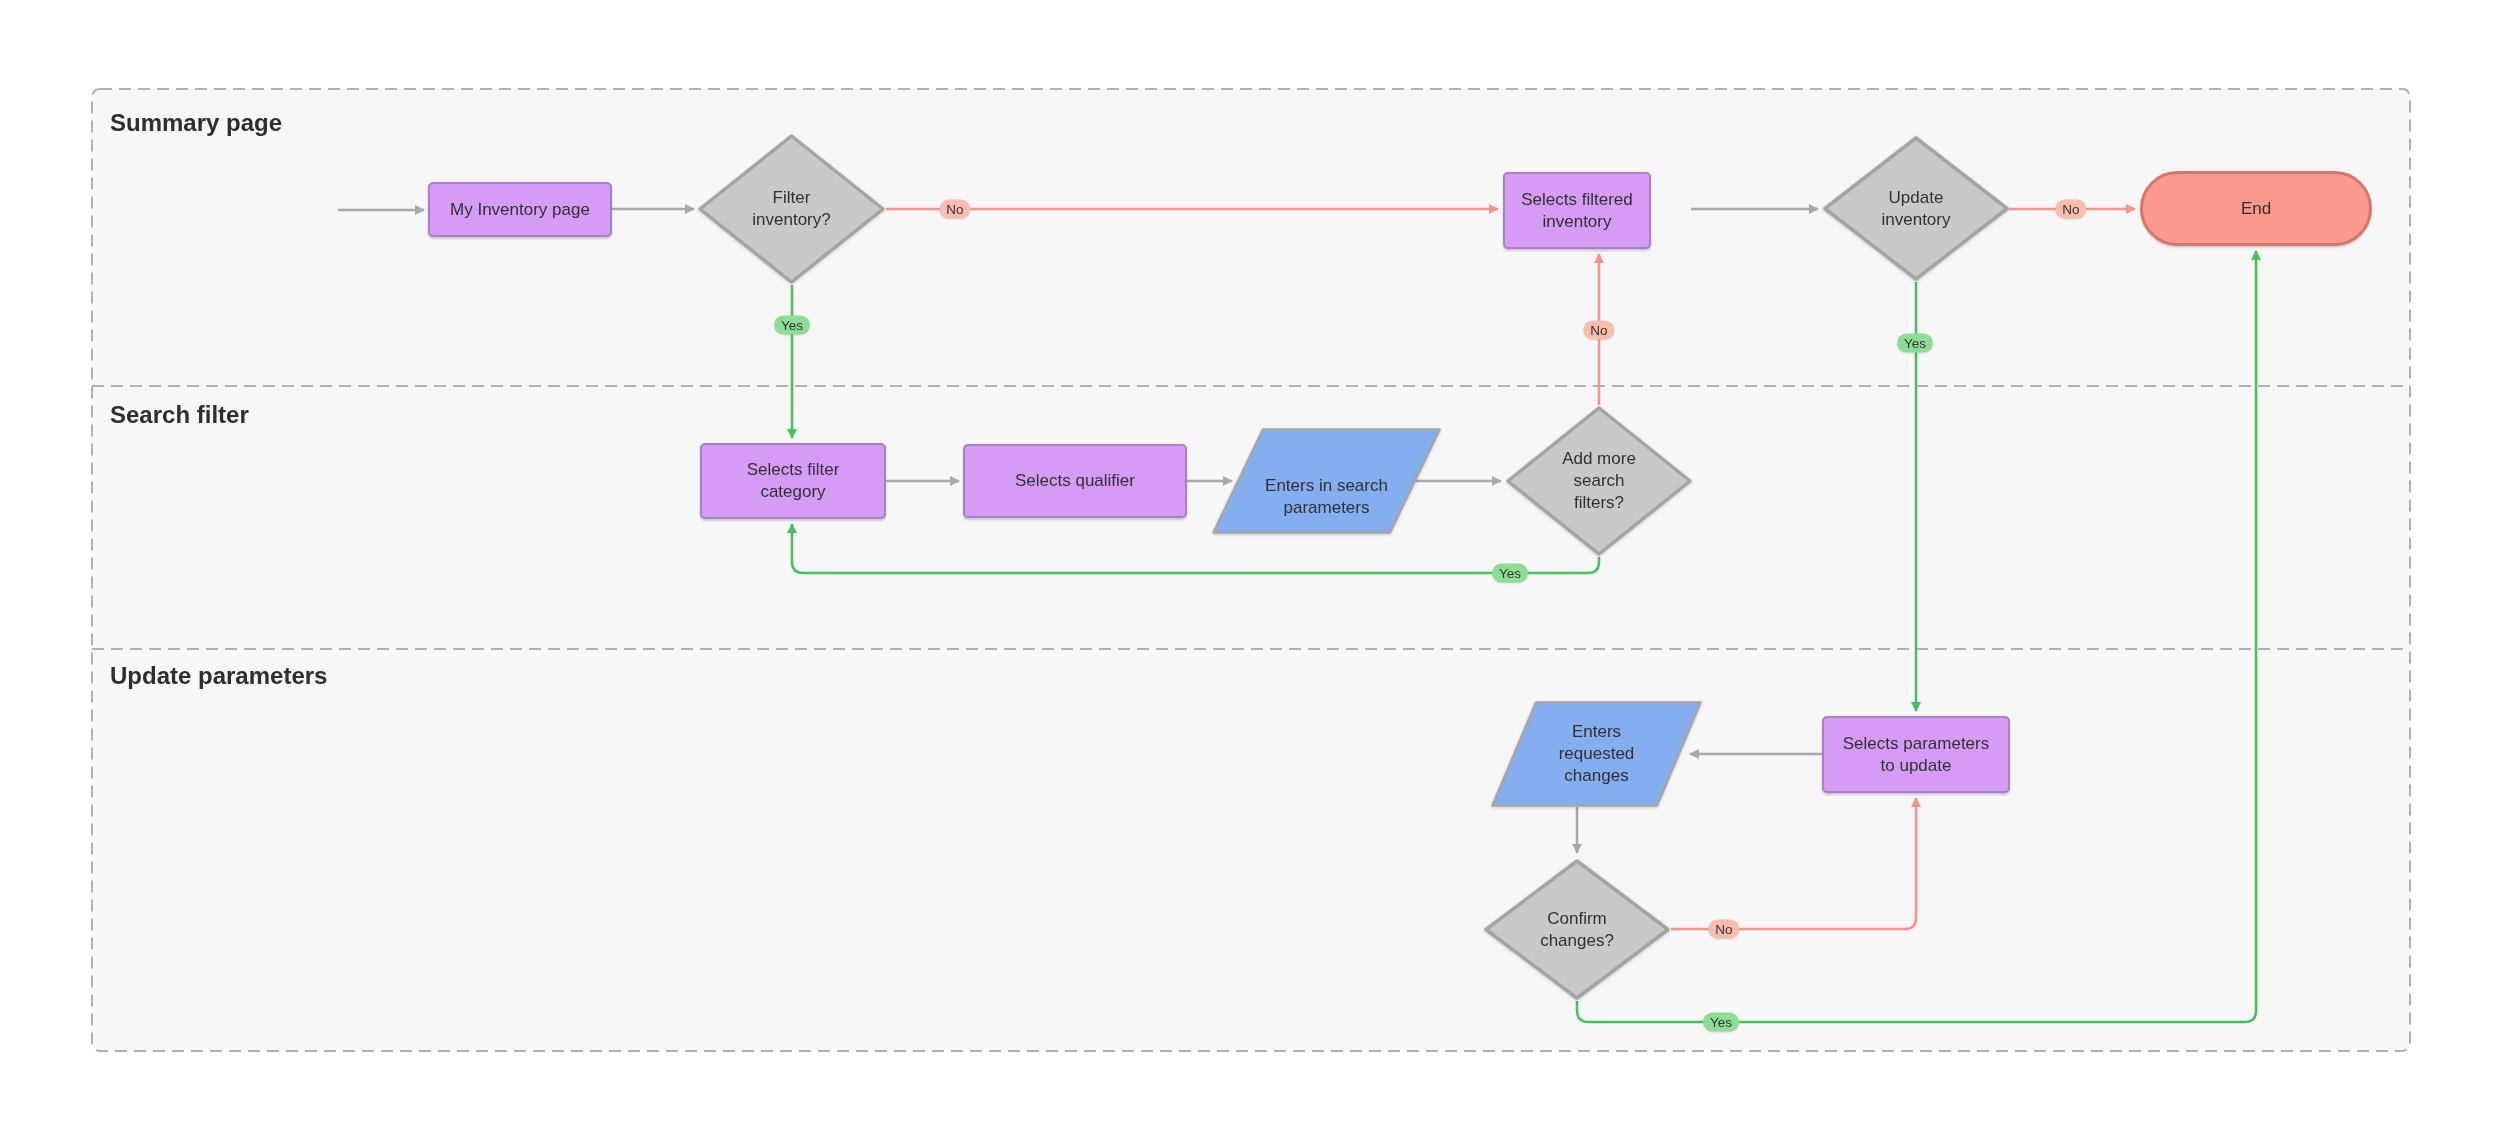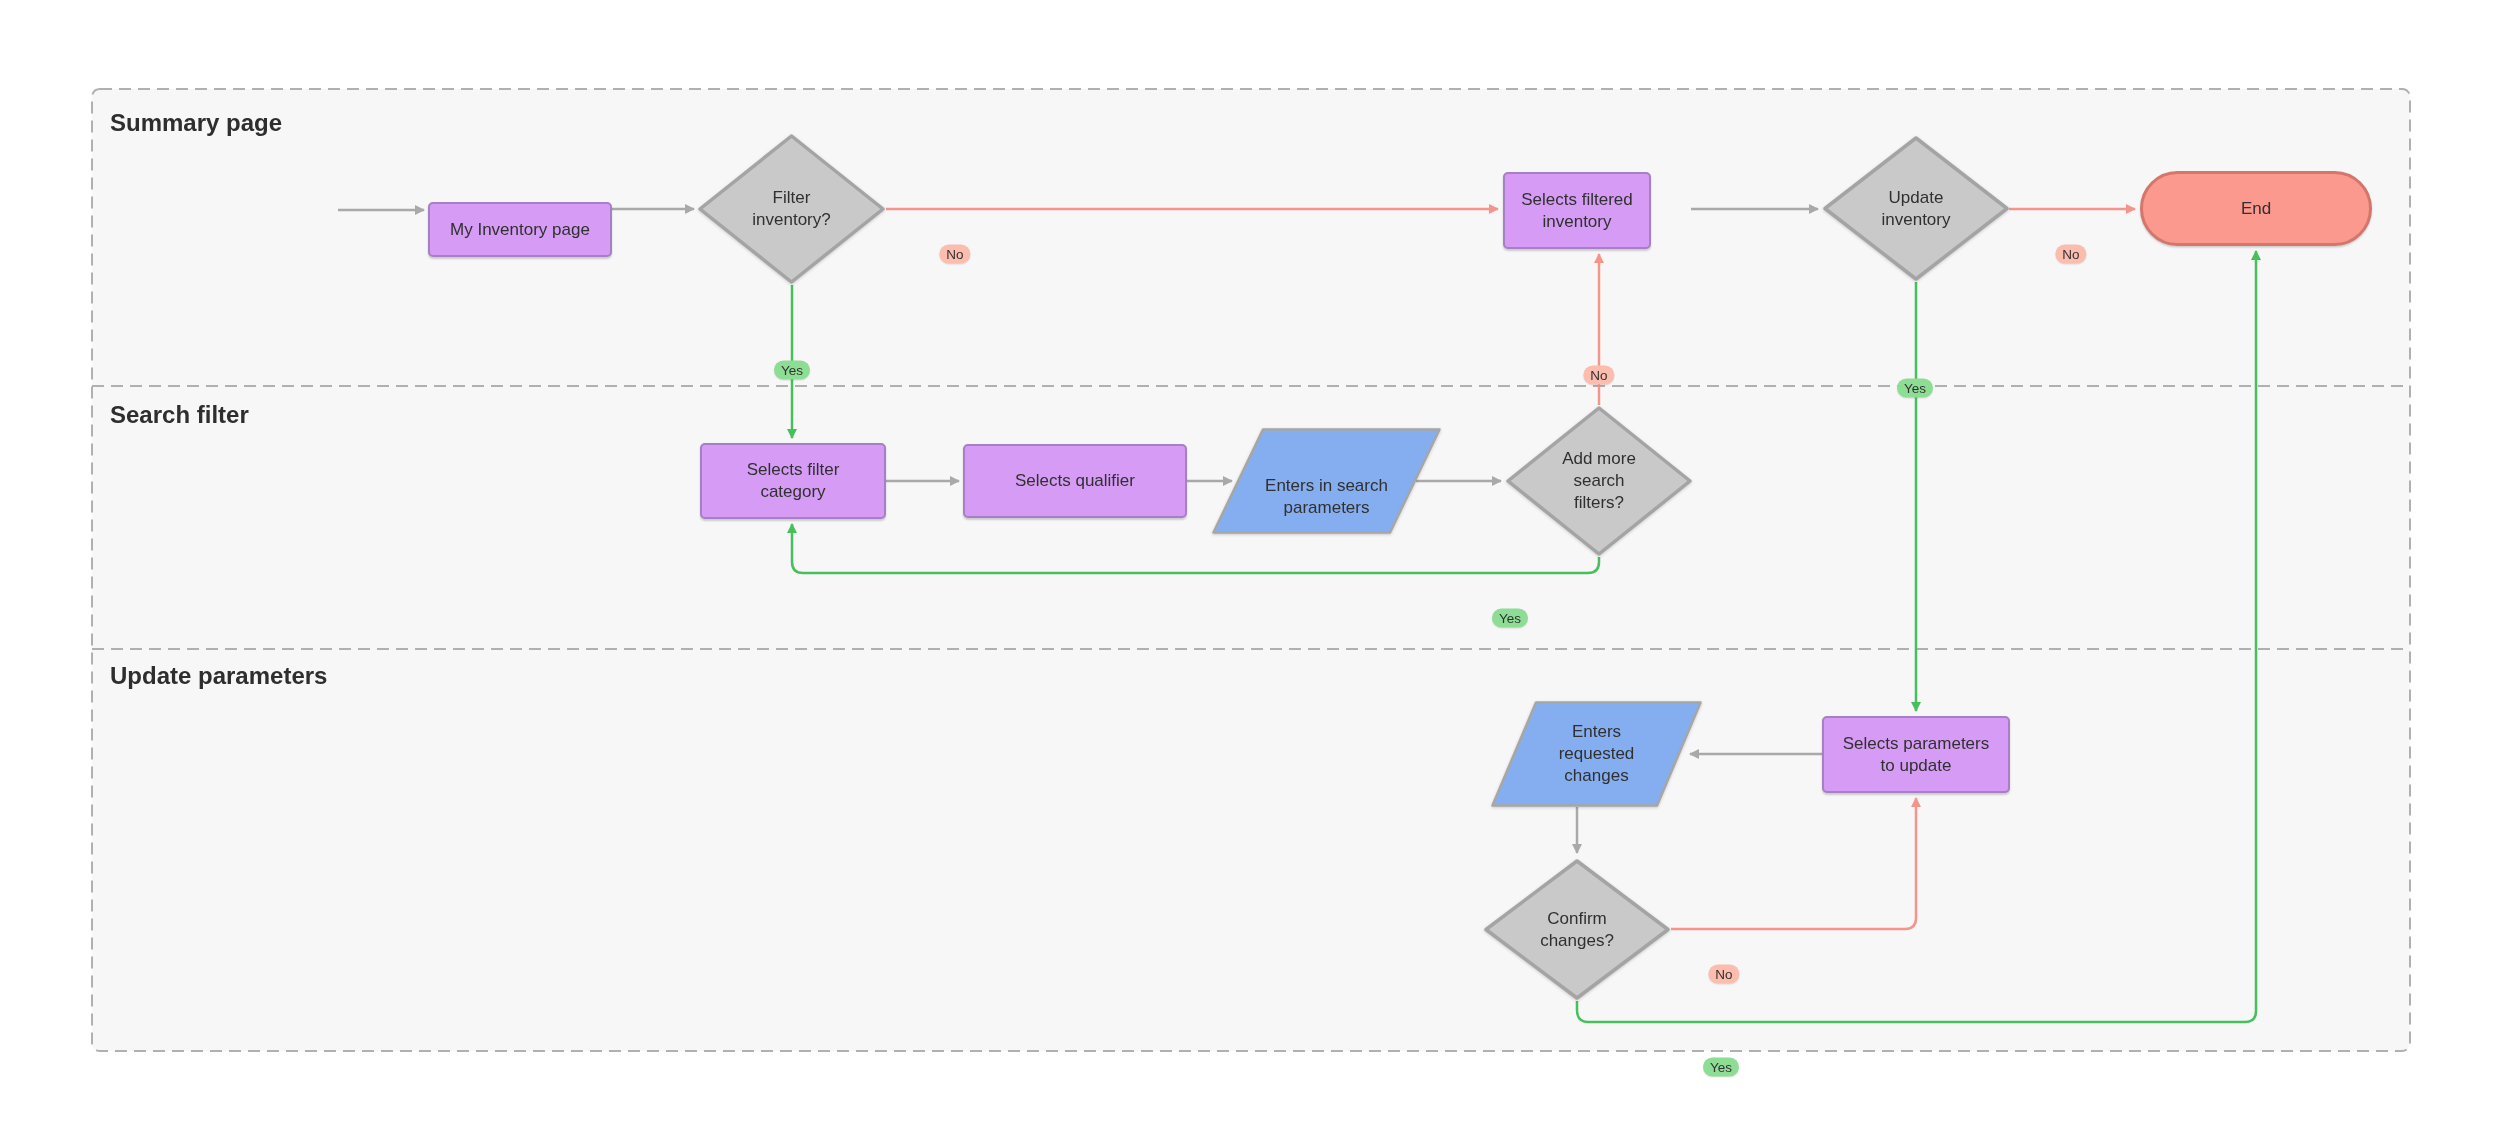--- a/index.html
+++ b/index.html
@@ -17,21 +17,21 @@
         border-radius:5px;box-shadow:0 1.5px 2px rgba(0,0,0,0.18);}
   .pill{border-radius:40px;box-shadow:0 1.5px 2px rgba(0,0,0,0.18);}
   .pill-start{background:var(--start_fill,#f6ce3e);border:3px solid var(--start_border,#d8a32d);}
   .pill-end{background:var(--end_fill,#fb998e);border:3px solid var(--end_border,#d4766b);}
   .diamond-poly{fill:var(--decision_fill,#c9c9c9);stroke:var(--decision_border,#a4a4a4);
                 stroke-width:3.5;stroke-linejoin:round;}
   .para-poly{fill:var(--input_fill,#85aef0);stroke:var(--input_border,#a6a6a6);
              stroke-width:2.5;stroke-linejoin:round;}
   .badge{position:absolute;transform:translate(-50%,-50%);font-size:13.5px;font-weight:500;
          color:#323232;padding:1px 7px;border-radius:10px;z-index:3;line-height:17px;
-         box-shadow:0 1px 1.5px rgba(0,0,0,0.12);margin-top:45px;}
+         box-shadow:0 1px 1.5px rgba(0,0,0,0.12);}
   .badge-yes{background:var(--label_yes_bg,#8edd95);}
   .badge-no{background:var(--label_no_bg,#fcbcae);}
   .edge{fill:none;stroke-width:2.5px;}
   .edge-gray{stroke:var(--edge_gray,#a9a9a9);}
   .edge-green{stroke:var(--edge_green,#46c05a);}
   .edge-red{stroke:var(--edge_red,#f5948a);}
   .frame{fill:var(--lane_bg,#f7f7f8);stroke:var(--lane_border,#b0b0b0);stroke-width:2;
          stroke-dasharray:12 7;}
   .sep{stroke:var(--lane_border,#b0b0b0);stroke-width:2;stroke-dasharray:12 7;}
 </style>
@@ -75,21 +75,21 @@
     <path class="edge edge-green" d="M 1599 557 L 1599 562 Q 1599 573 1588 573 L 803 573 Q 792 573 792 562 L 792 524" marker-end="url(#m-green)"></path>
     <path class="edge edge-green" d="M 1916 282 L 1916 711" marker-end="url(#m-green)"></path>
     <path class="edge edge-green" d="M 1577 1001 L 1577 1010 Q 1577 1022 1588 1022 L 2245 1022 Q 2256 1022 2256 1011 L 2256 251" marker-end="url(#m-green)"></path>
   </svg>
 
   <div class="lane-label" style="left:110px;top:112px;">Summary page</div>
   <div class="lane-label" style="left:110px;top:404px;">Search filter</div>
   <div class="lane-label" style="left:110px;top:665px;">Update parameters</div>
 
 
-  <div class="node proc" style="left:428px;top:182px;width:184px;height:55px;margin-top:20px;">
+  <div class="node proc" style="left:428px;top:182px;width:184px;height:55px;">
     <span class="lbl">My Inventory page</span>
   </div>
 
   <div class="node" style="left:698px;top:134px;width:187px;height:150px;">
     <svg class="shape-svg" viewBox="0 0 187 150" preserveAspectRatio="none">
       <polygon class="diamond-poly" points="93.5,2 185,75 93.5,148 2,75"></polygon>
     </svg>
     <span class="lbl" style="max-width:95px;">Filter inventory?</span>
   </div>
 

